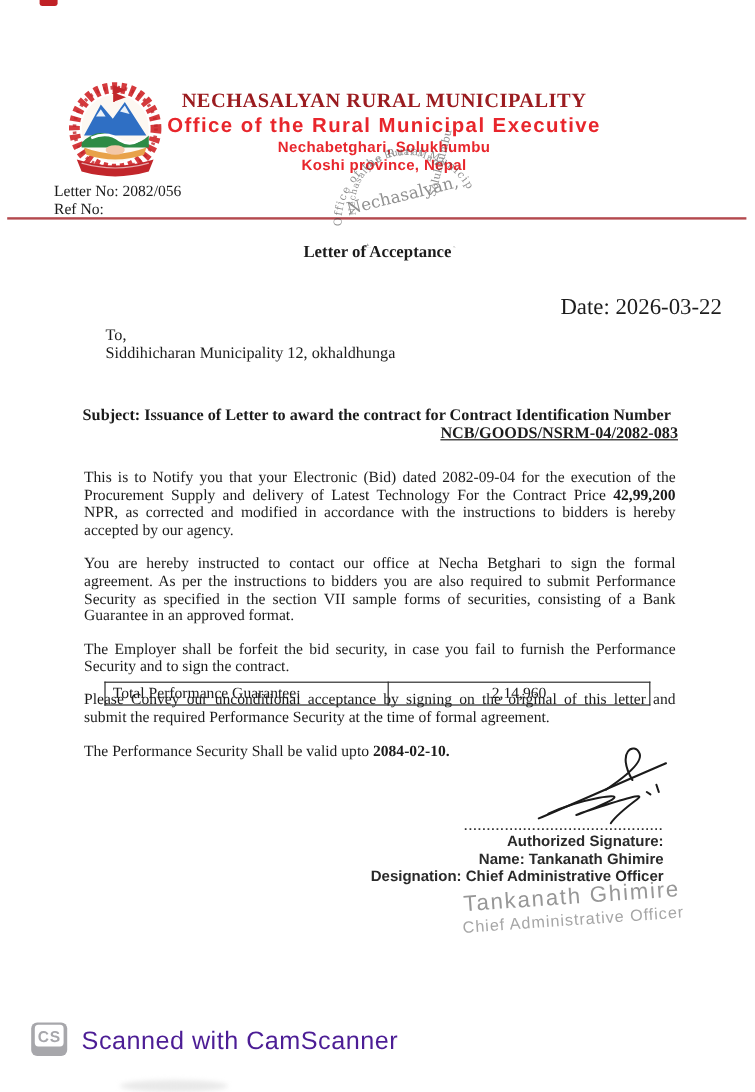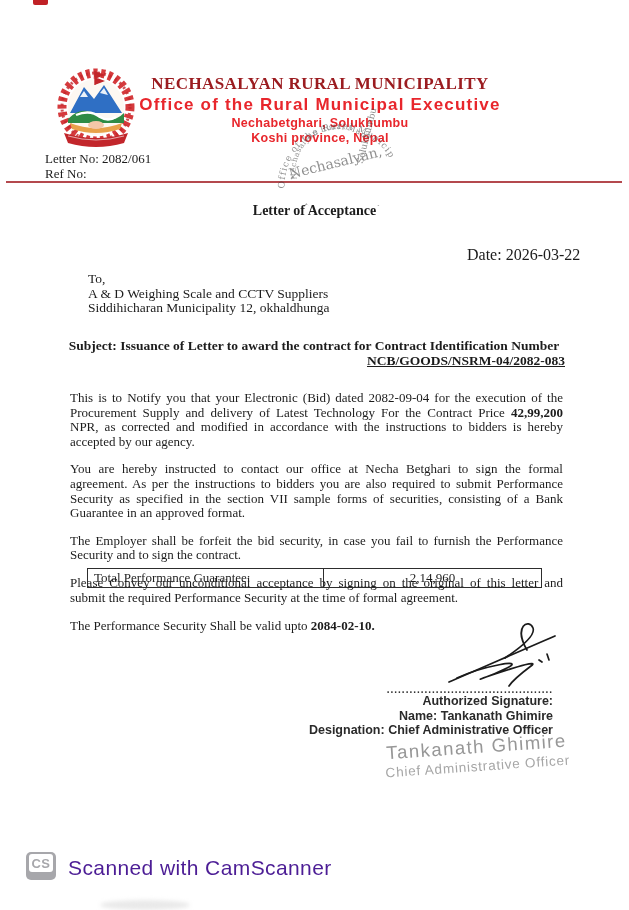--- a/index.html
+++ b/index.html
@@ -19,21 +19,21 @@
   .letterno{position:absolute;left:45px;top:151px;font-size:13px;}
   .refno{position:absolute;left:45px;top:166px;font-size:13px;}
   .rule{position:absolute;left:6px;top:181px;width:616px;height:0;border-top:2px solid #b4494e;}
 
   
   .round-stamp{position:absolute;left:252px;top:96px;opacity:.58;}
   .round-stamp text{fill:#3f3f3f;font-family:"DejaVu Serif",serif;}
 
   
   .title{position:absolute;left:0;top:203px;width:629px;text-align:center;font-weight:bold;font-size:14px;}
-  .dateline{position:absolute;left:467px;top:246px;font-size:16px;}
+  .dateline{position:absolute;left:467px;top:246px;font-size:19px;}
   .recipient{position:absolute;left:88px;top:272px;font-size:13.5px;line-height:14.5px;}
   .subject{position:absolute;left:63px;top:338px;width:502px;font-weight:bold;font-size:13.5px;line-height:15px;}
   .subject .l1{text-align:center;}
   .subject .l2{text-align:right;text-decoration:underline;}
   .paras{position:absolute;left:70px;top:391px;width:493px;font-size:13px;line-height:14.6px;text-align:justify;}
   .paras p{margin:0 0 13px 0;}
   .b{font-weight:bold;}
 
   
   .pg-table{position:absolute;left:87px;top:568px;width:455px;border-collapse:collapse;font-size:13px;}
@@ -96,21 +96,21 @@
     </g>
   </svg>
 
   <div class="hdr">
     <div class="hdr-muni">NECHASALYAN RURAL MUNICIPALITY</div>
     <div class="hdr-office">Office of the Rural Municipal Executive</div>
     <div class="hdr-addr">Nechabetghari, Solukhumbu</div>
     <div class="hdr-addr">Koshi province, Nepal</div>
   </div>
 
-  <div class="letterno">Letter No: 2082/061</div>
+  <div class="letterno">Letter No: 2082/056</div>
   <div class="refno">Ref No:</div>
   <div class="rule"></div>
 
   <svg class="round-stamp" width="160" height="110" viewBox="0 0 160 110" aria-hidden="true">
     <defs>
       <path id="arcO" d="M 26,82 A 56,56 0 0 1 136,78"></path>
       <path id="arcI" d="M 40,78 A 42,42 0 0 1 124,74"></path>
       <path id="arcB" d="M 34,84 A 52,52 0 0 0 138,80"></path>
     </defs>
     <g transform="rotate(-14 80 60)">
@@ -127,21 +127,20 @@
       </text>
     </g>
   </svg>
 
   <div class="title">Letter of Acceptance</div>
 
   <div class="dateline">Date: 2026-03-22</div>
 
   <div class="recipient">
     <div>To,</div>
-    <div>A &amp; D Weighing Scale and CCTV Suppliers</div>
     <div>Siddihicharan Municipality 12, okhaldhunga</div>
   </div>
 
   <div class="subject">
     <div class="l1">Subject: Issuance of Letter to award the contract for Contract Identification  Number</div>
     <div class="l2">NCB/GOODS/NSRM-04/2082-083</div>
   </div>
 
   <div class="paras">
     <p><span>This is to Notify you that your Electronic (Bid) dated 2082-09-04 for the execution of the Procurement Supply and delivery of Latest Technology For the Contract Price </span><span class="b">42,99,200</span><span> NPR, as corrected and modified in accordance with the instructions to bidders is hereby accepted by our agency.</span></p>

